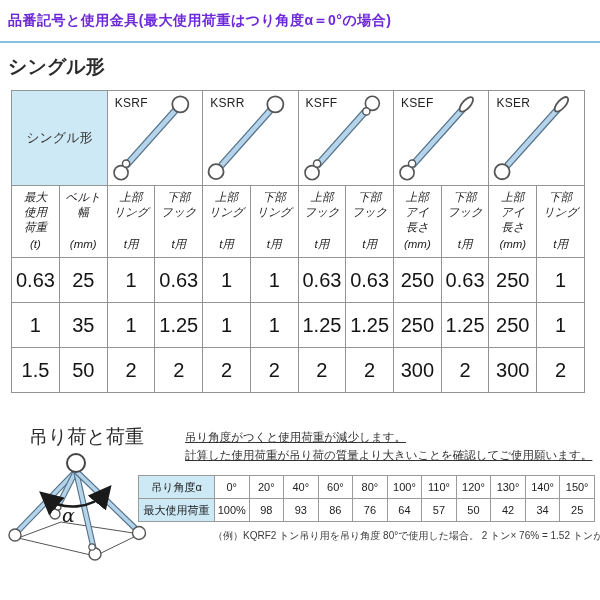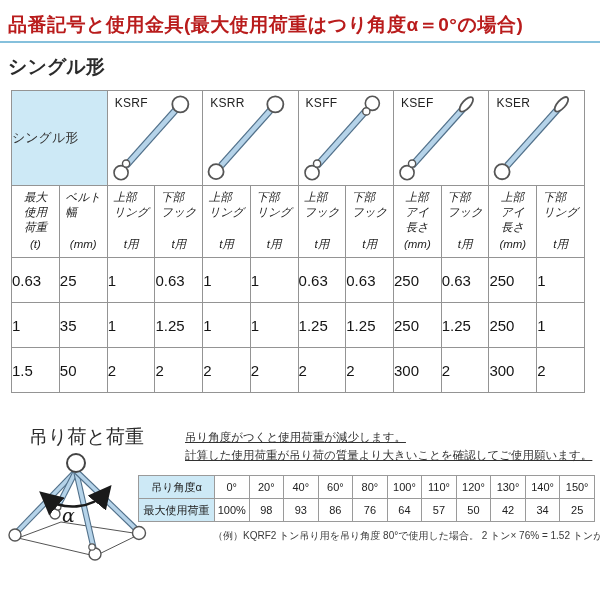--- a/index.html
+++ b/index.html
@@ -2,38 +2,38 @@
 <html><head>
 <meta charset="utf-8">
 <style>
   * { margin:0; padding:0; box-sizing:border-box; }
   body { background:#fff; }
   .page {
     position:relative; width:600px; height:600px; background:#ffffff;
     font-family:"Liberation Sans", sans-serif; color:#2b2b2b; overflow:hidden;
   }
   .title {
-    position:absolute; left:8px; top:12px; font-size:19px; font-weight:bold;
-    letter-spacing:0.5px; color:#b91c1c; white-space:nowrap;
+    position:absolute; left:8px; top:12px; font-size:14px; font-weight:bold;
+    letter-spacing:0.5px; color:#6d28d9; white-space:nowrap;
   }
   .title-rule { position:absolute; left:0; top:41px; width:600px; height:2px; background:#85c0dc; }
   .section {
     position:absolute; left:8px; top:54px; font-size:19px; font-weight:bold; color:#2b2b2b;
   }
 
   
   table.spec {
     position:absolute; left:11px; top:90px; width:574px;
     border-collapse:collapse; table-layout:fixed;
     border:1px solid #777;
   }
-  table.spec td { border:1px solid #949494; vertical-align:middle;margin-left:32px; }
+  table.spec td { border:1px solid #949494; text-align:center; vertical-align:middle;margin-left:32px; }
   tr.r-img td { height:95px; }
   tr.r-head td { height:72px; }
-  tr.r-data td { height:45px; font-size:15px; color:#141414; }
+  tr.r-data td { height:45px; font-size:20px; color:#141414; }
   td.corner { background:#cde9f6; font-size:13px; color:#333; }
   td.prod { position:relative; padding:0; }
   td.prod .code {
     position:absolute; left:7px; top:5px; font-size:12px; color:#222; letter-spacing:0.3px;
   }
   .sling-svg { position:absolute; left:0; top:0; width:100%; height:100%; }
   td.head { padding:4px 1px 5px 1px;font-style:italic; }
   td.head .inner {
     display:flex; flex-direction:column; justify-content:space-between;
     align-items:center; height:100%; font-size:11.5px; line-height:1.3; color:#222;

